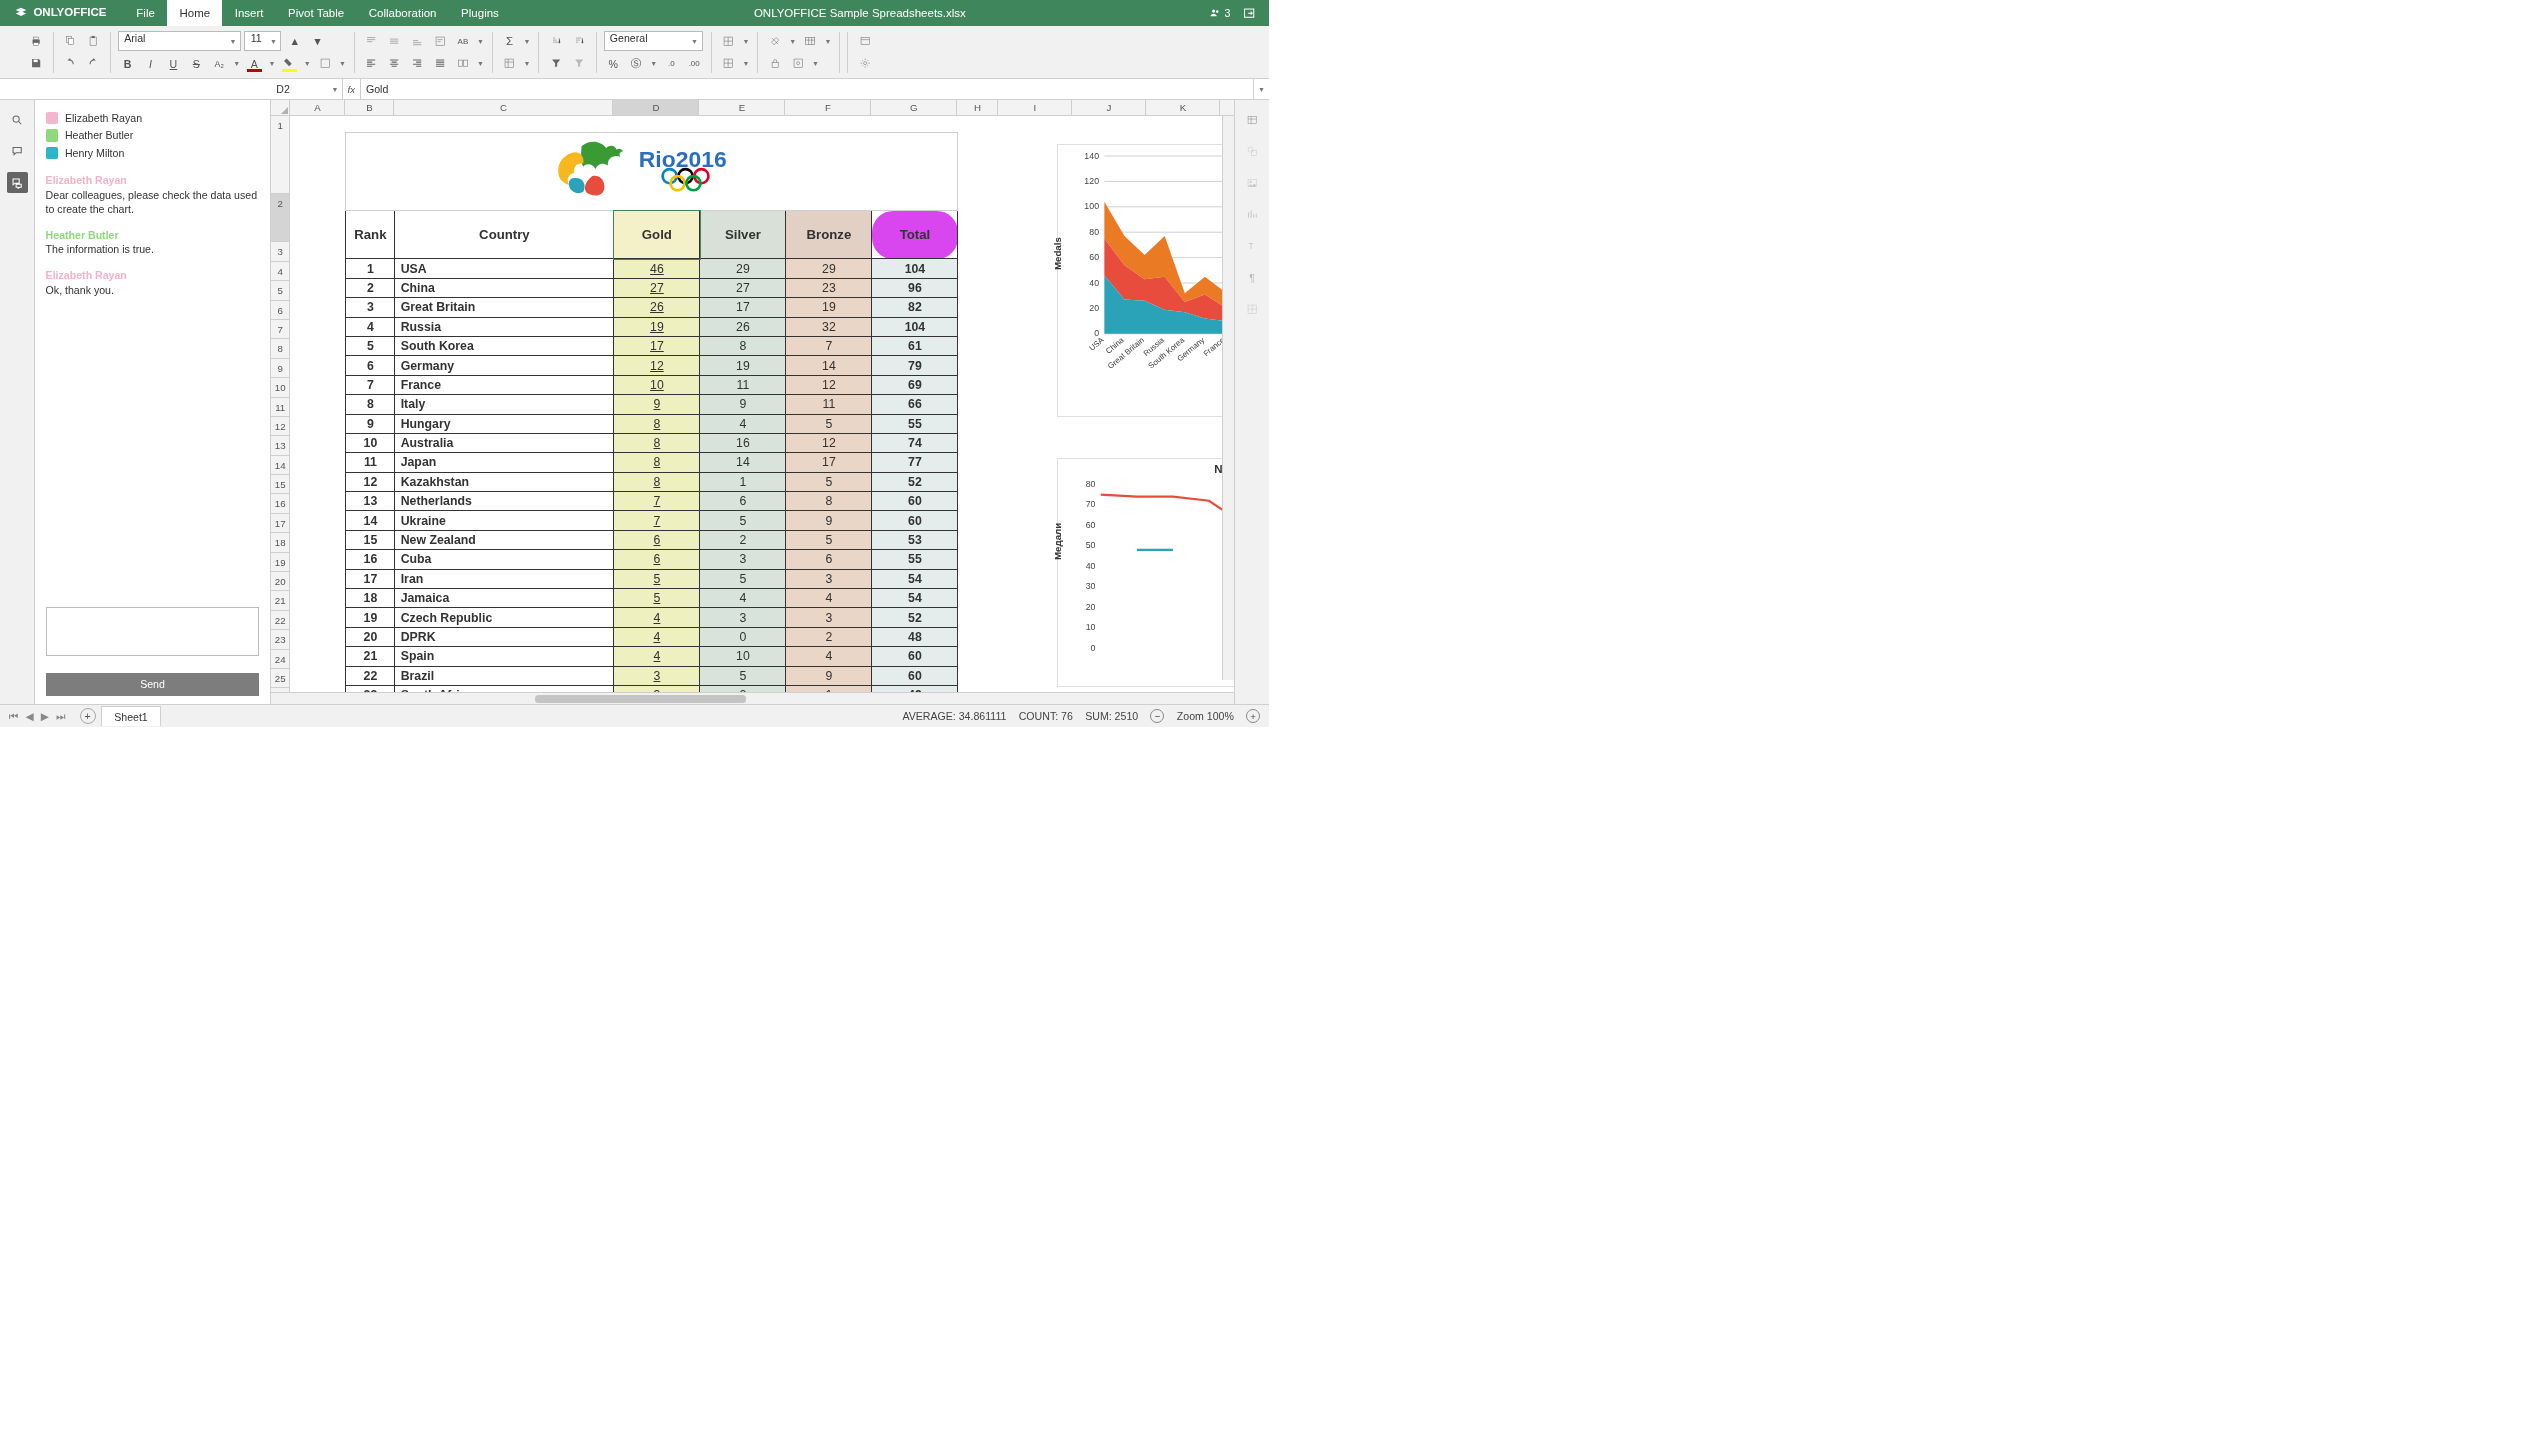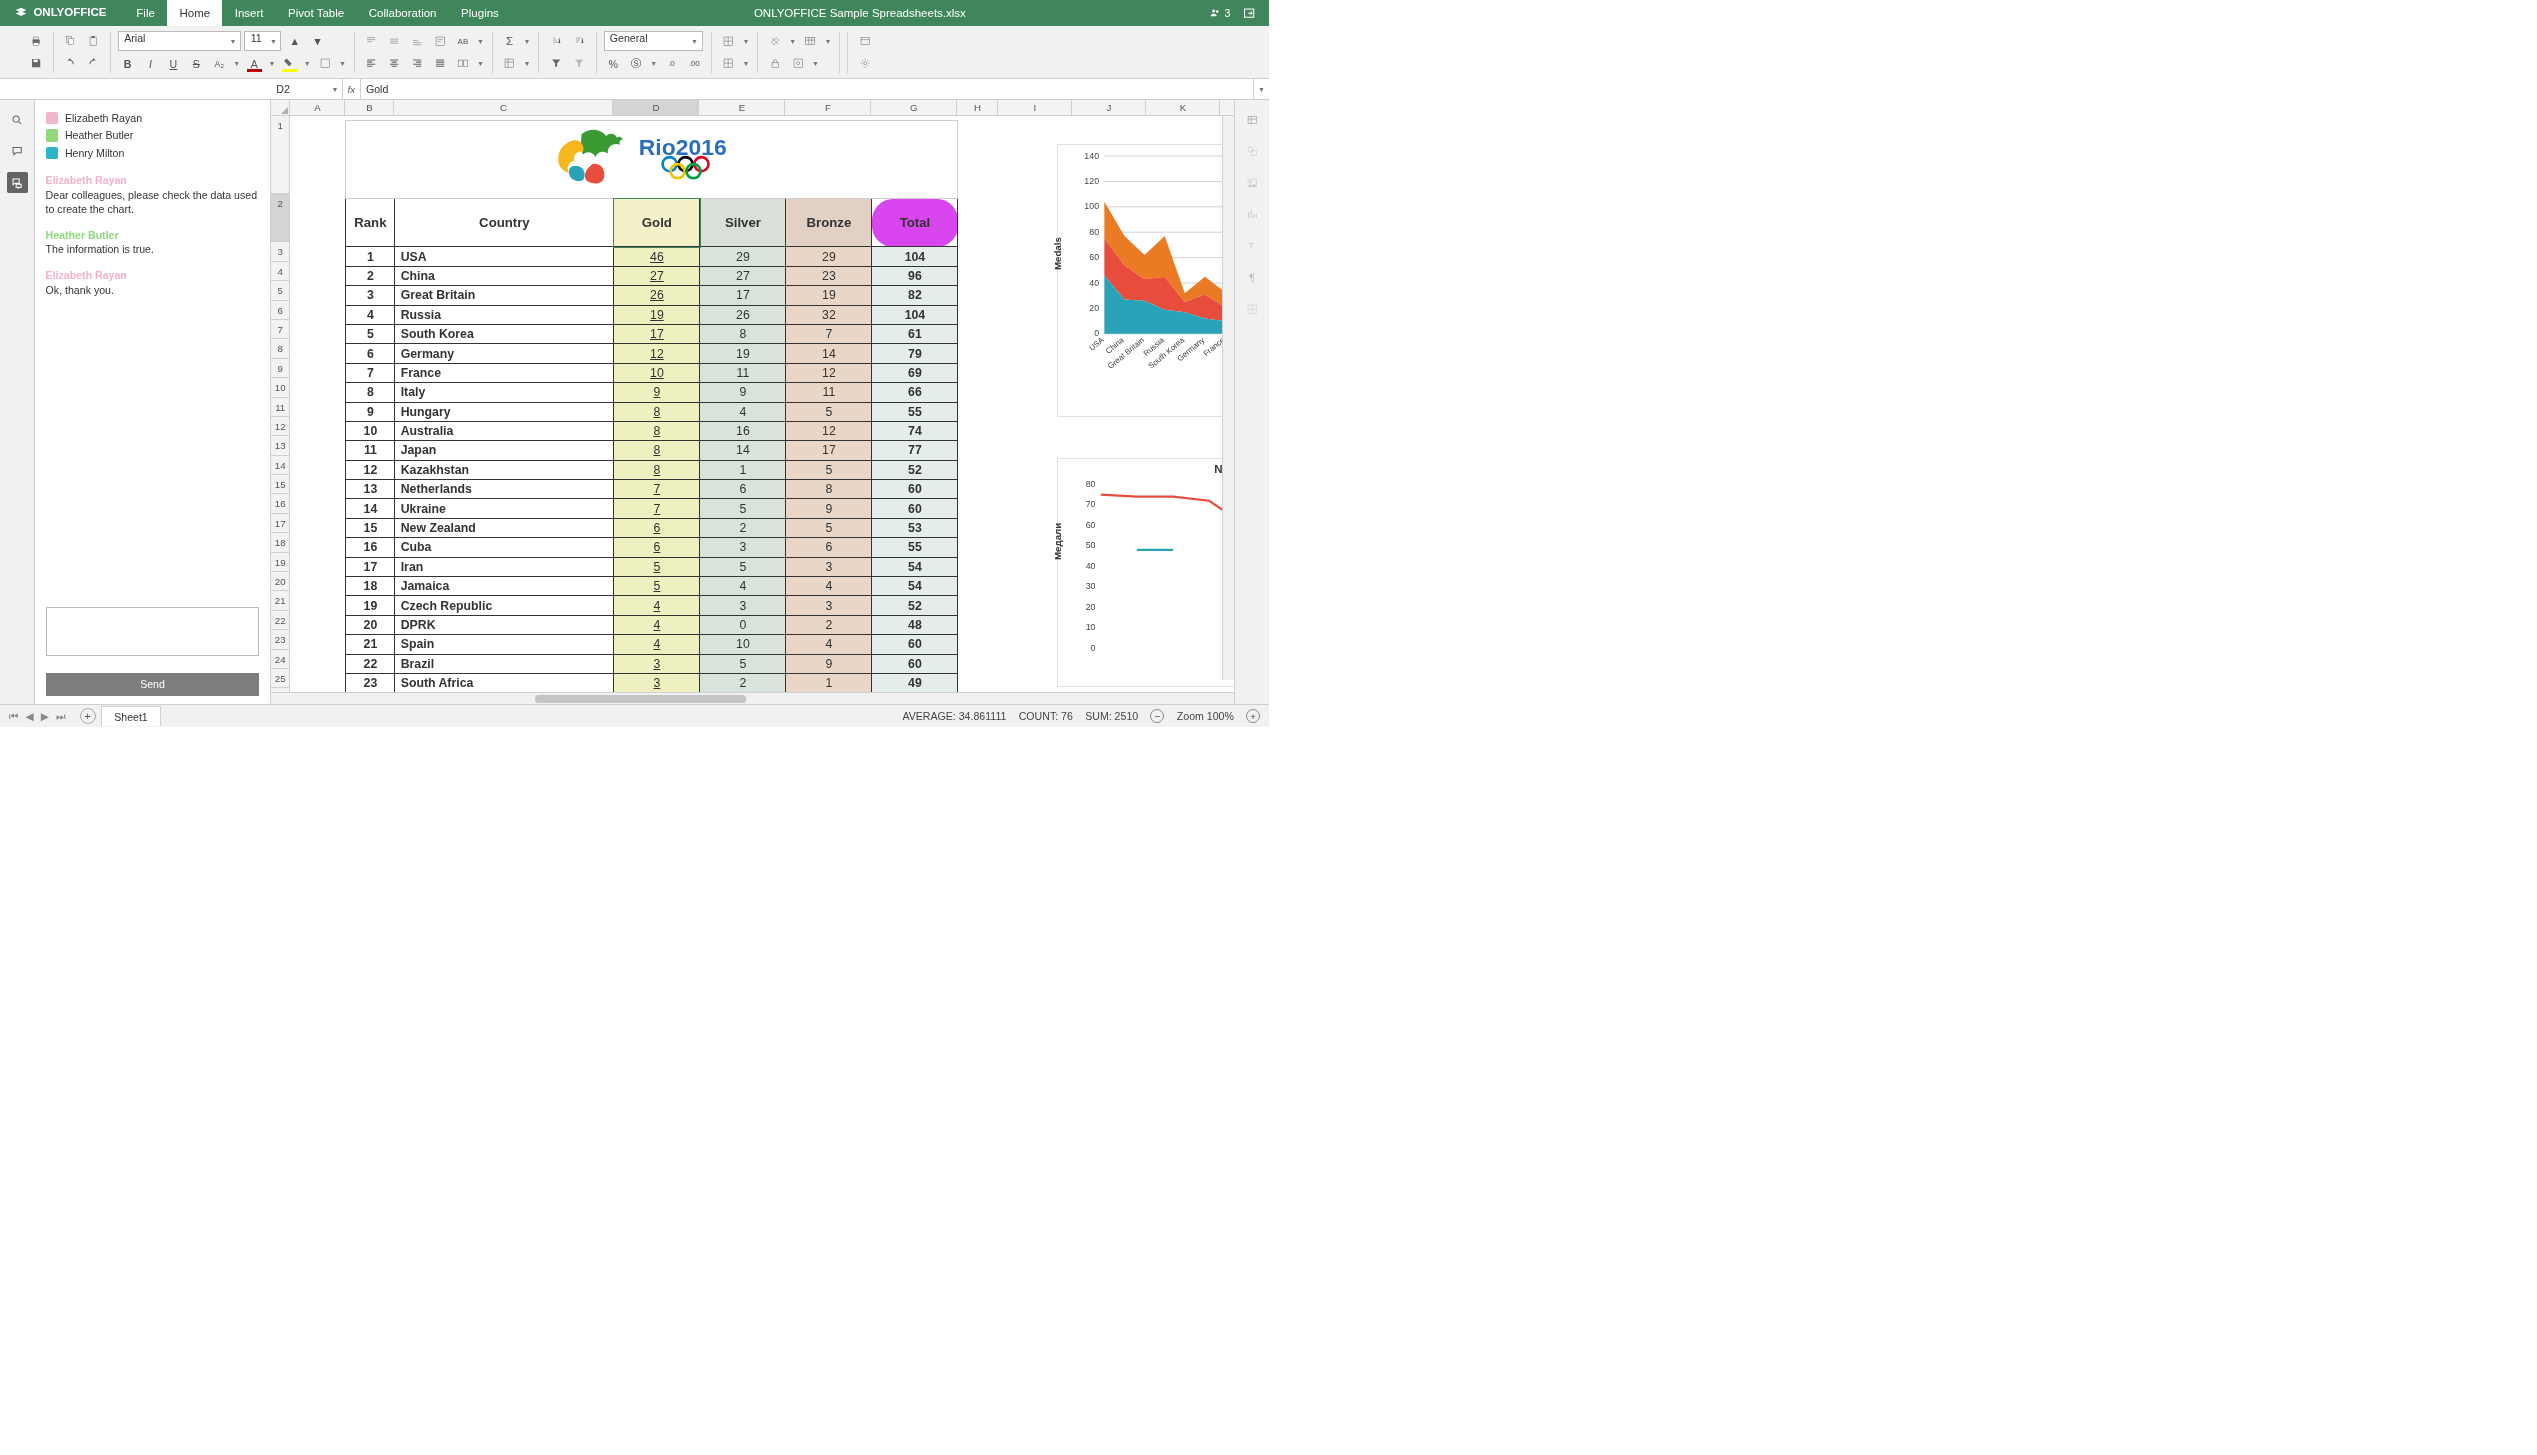--- a/index.html
+++ b/index.html
@@ -73,21 +73,21 @@
 .col-h.sel { background: #d4d4d4; }
 .grid-body { flex: 1; display: flex; overflow: hidden; position: relative; }
 .row-headers { width: 19.4px; background: #f3f3f3; border-right: 0.9px solid #cfcfcf; }
 .row-h { height: 19.4px; border-bottom: 0.9px solid #cfcfcf; text-align: center; font-size: 9.7px; color: #555; line-height: 19.4px; }
 .row-h.first { height: 78px; }
 .row-h.hdr { height: 48px; }
 .row-h.sel { background: #d4d4d4; }
 .cells { position: relative; flex: 1; overflow: hidden; }
 
 
-.otable { position: absolute; left: 55px; top: 4px; border-collapse: collapse; }
+.otable { position: absolute; left: 55px; top: 16px; border-collapse: collapse; }
 .otable th, .otable td { border: 0.9px solid #333; padding: 0 5.3px; font-size: 12.3px; height: 19.4px; }
 .otable .logo-row td { height: 78px; border: 0.9px solid #cfcfcf; background: #fff; text-align: center; vertical-align: middle; }
 .otable th { height: 48px; font-weight: 700; font-size: 13.2px; background: #fff; }
 .otable th.gold { background: #f4f1c8; }
 .otable th.silver { background: #d8e0d8; }
 .otable th.bronze { background: #e3d0c4; }
 .otable th.total { background: #d946ef; border-radius: 21px; }
 .otable td.rank { text-align: center; font-weight: 700; width: 49px; }
 .otable td.country { width: 219px; font-weight: 600; }
 .otable td.medal { text-align: center; width: 86px; }

